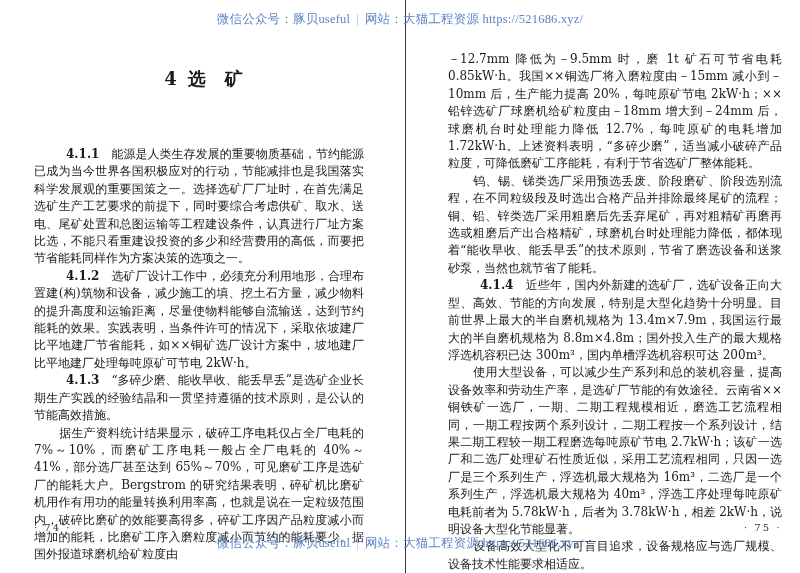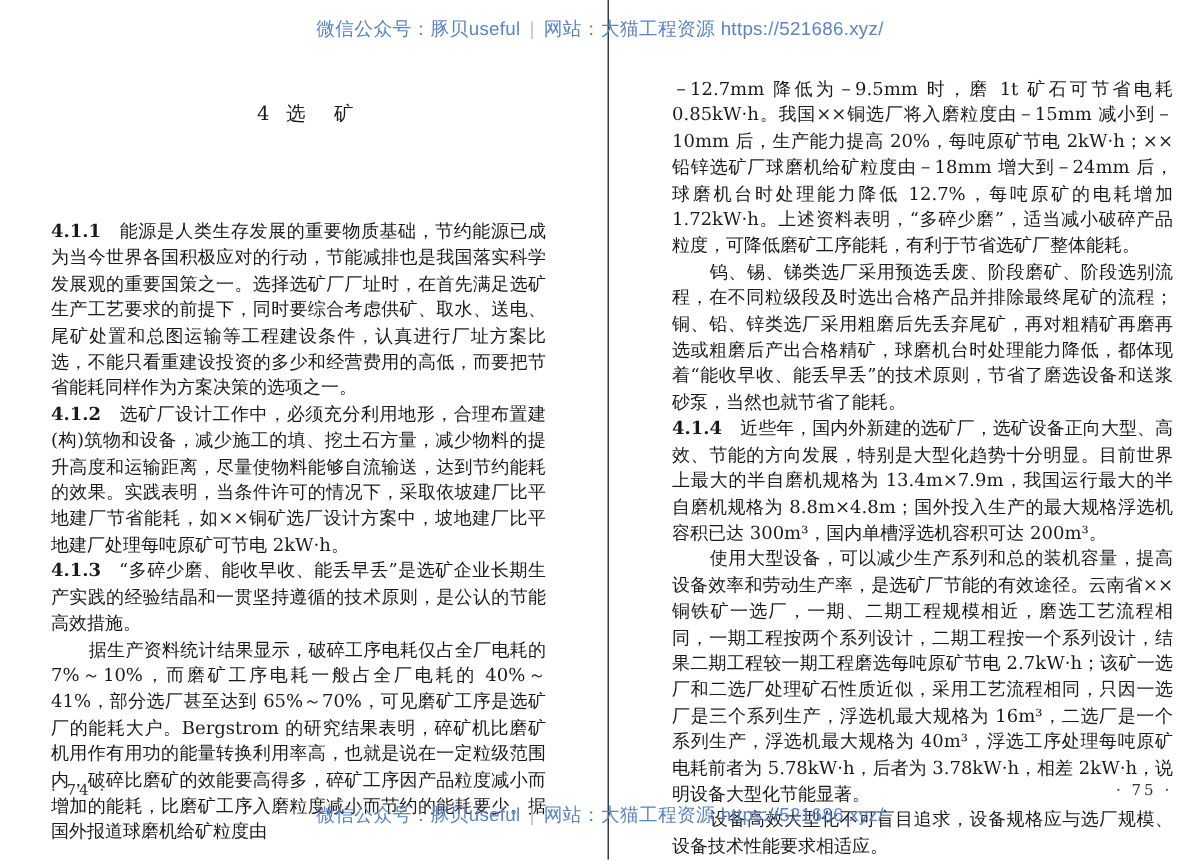--- a/index.html
+++ b/index.html
@@ -8,53 +8,53 @@
     font-family: "DejaVu Serif", "Liberation Serif", serif;
     color: #1a1a1a;
   }
   .spine {
     position: absolute; left: 405px; top: 0; width: 1px; height: 573px;
     background: #3a3a3a;
   }
   .watermark {
     position: absolute; left: 0; width: 800px; text-align: center;
     font-size: 12.5px; color: #5b84c4; letter-spacing: 0.2px;
-    font-family: Liberation Sans, sans-serif;
+    font-family: Liberation Serif, serif;
   }
   .watermark.top { top: 11px; }
   .watermark.bottom { top: 535px; }
   .wm-sep { color: #a9bfe0; margin: 0 6px; }
 
   .page {
     position: absolute; top: 0; height: 573px;
   }
   .page.left { left: 34px; width: 340px; }
   .page.right { left: 448px; width: 344px; }
 
   .chapter-title {
     position: absolute; top: 67px; left: 0; width: 340px; text-align: center;
-    font-size: 13px; font-weight: normal; letter-spacing: 1px;
+    font-size: 18px; font-weight: bold; letter-spacing: 1px;
   }
   .chapter-title .num { margin-right: 10px; }
   .chapter-title .w2 { margin-left: 18px; }
   .section-title {
     position: absolute; top: 124px; left: 0; width: 340px; text-align: center;
     font-size: 11px; font-weight: bold; letter-spacing: 3px;
   }
   .section-title .num { letter-spacing: 0; margin-right: 8px; }
 
   .text-block {
     position: absolute; left: 0; font-size: 12px; line-height: 17.4px;
     text-align: justify; text-justify: inter-character;
   }
   .page.left .text-block { width: 330px; }
   .page.right .text-block { width: 334px; }
   .para { margin: 0; }
   .para.indent { text-indent: 2.1em; }
-  .clause-no { font-weight: bold; margin-right: 12px; }
+  .clause-no { font-weight: bold; margin-right: 12px; margin-left: 32px; }
 
   .page-number {
     position: absolute; font-size: 10px; letter-spacing: 2px; color: #333;
   }
   .page.left .page-number { left: 0; top: 522px; }
   .page.right .page-number { left: 296px; top: 522px; }
 </style>
 </head>
 <body>
 

